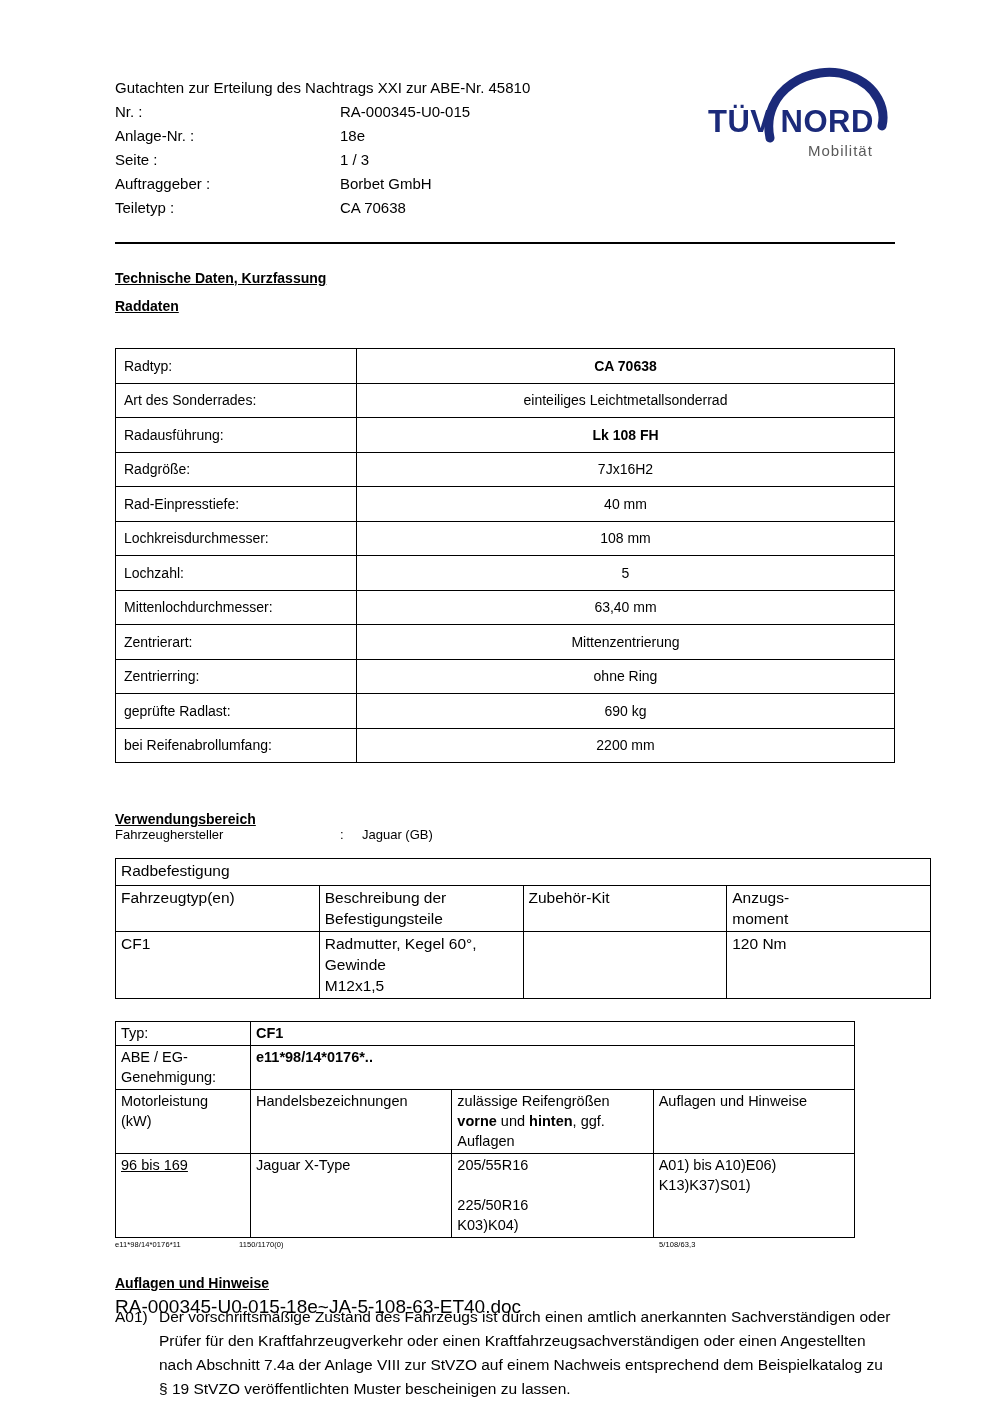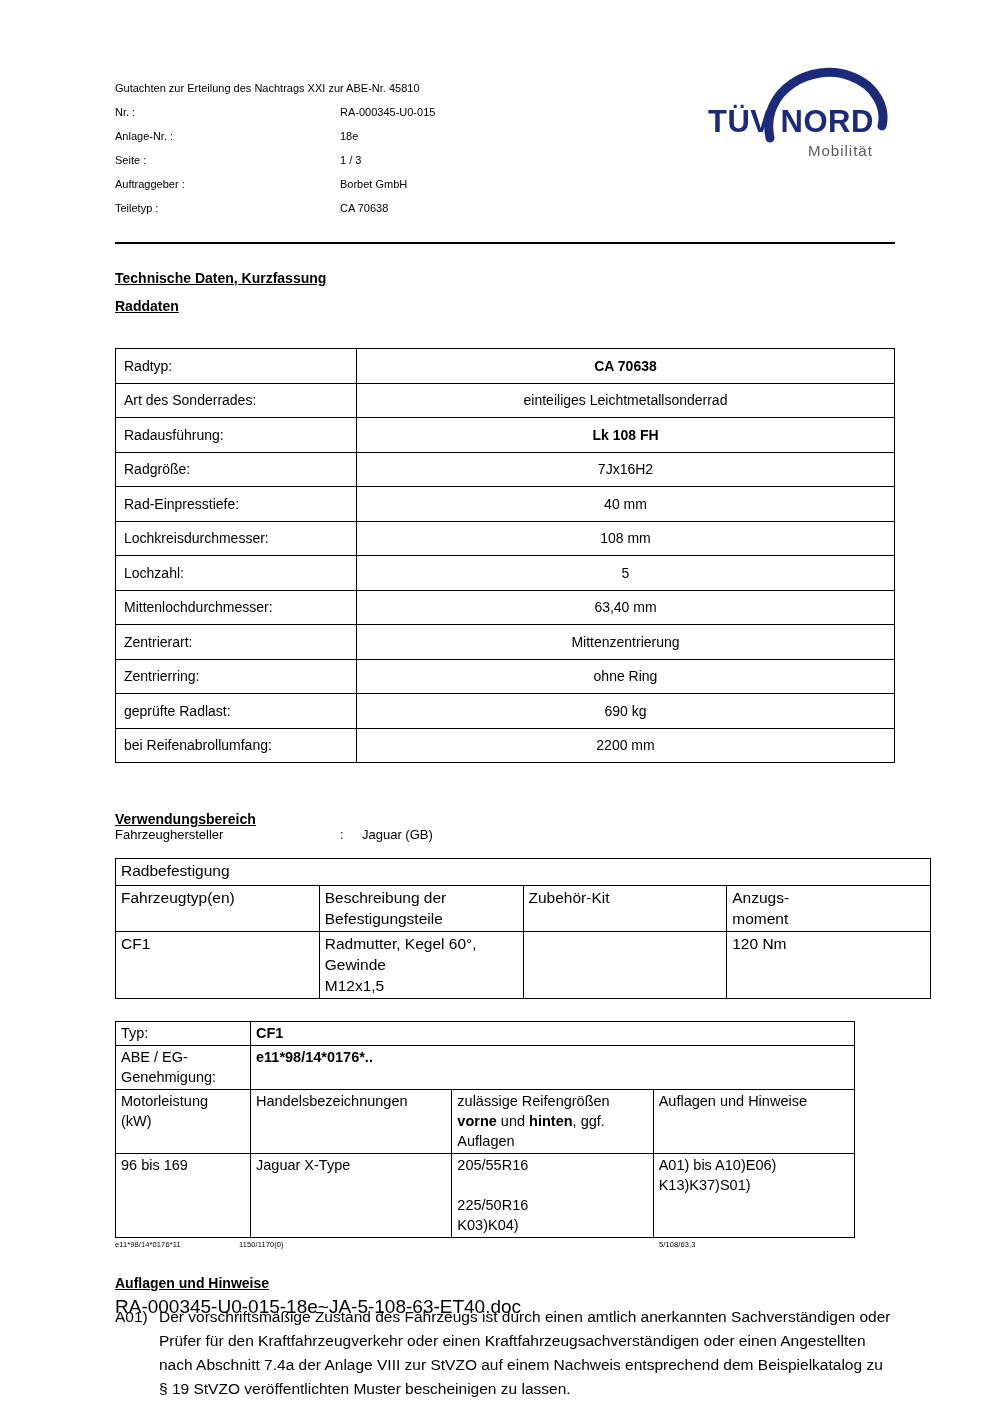--- a/index.html
+++ b/index.html
@@ -27,21 +27,21 @@
     top: 76px;
     width: 780px;
   }
 
   
   .header {
     position: relative;
     min-height: 120px;
   }
   .hdr-lines {
-    font-size: 11px;
+    font-size: 15px;
     line-height: 24px;
   }
   .hdr-row {
     display: flex;
   }
   .hdr-label {
     width: 225px;
     flex: 0 0 225px;
     white-space: nowrap;
   }
@@ -159,21 +159,21 @@
     padding: 1px 5px 2px 5px;
     vertical-align: top;
     line-height: 20px;
   }
   .tbl-typ .lbl { width: 124px; }
   .tbl-typ .bold { font-weight: bold; }
   .t-mot { width: 122px; }
   .t-hdl { width: 200px; }
   .t-tyre { width: 250px; }
   .t-aufl { width: 208px; }
-  .cell-tall { height: 80px; }
+  .cell-tall { height: 80px; text-decoration: underline; }
 
   
   .smallrow {
     display: flex;
     font-size: 7.5px;
     margin-top: 2px;
     width: 780px;
     letter-spacing: 0.1px;
   }
   .sm1 { width: 124px; }

